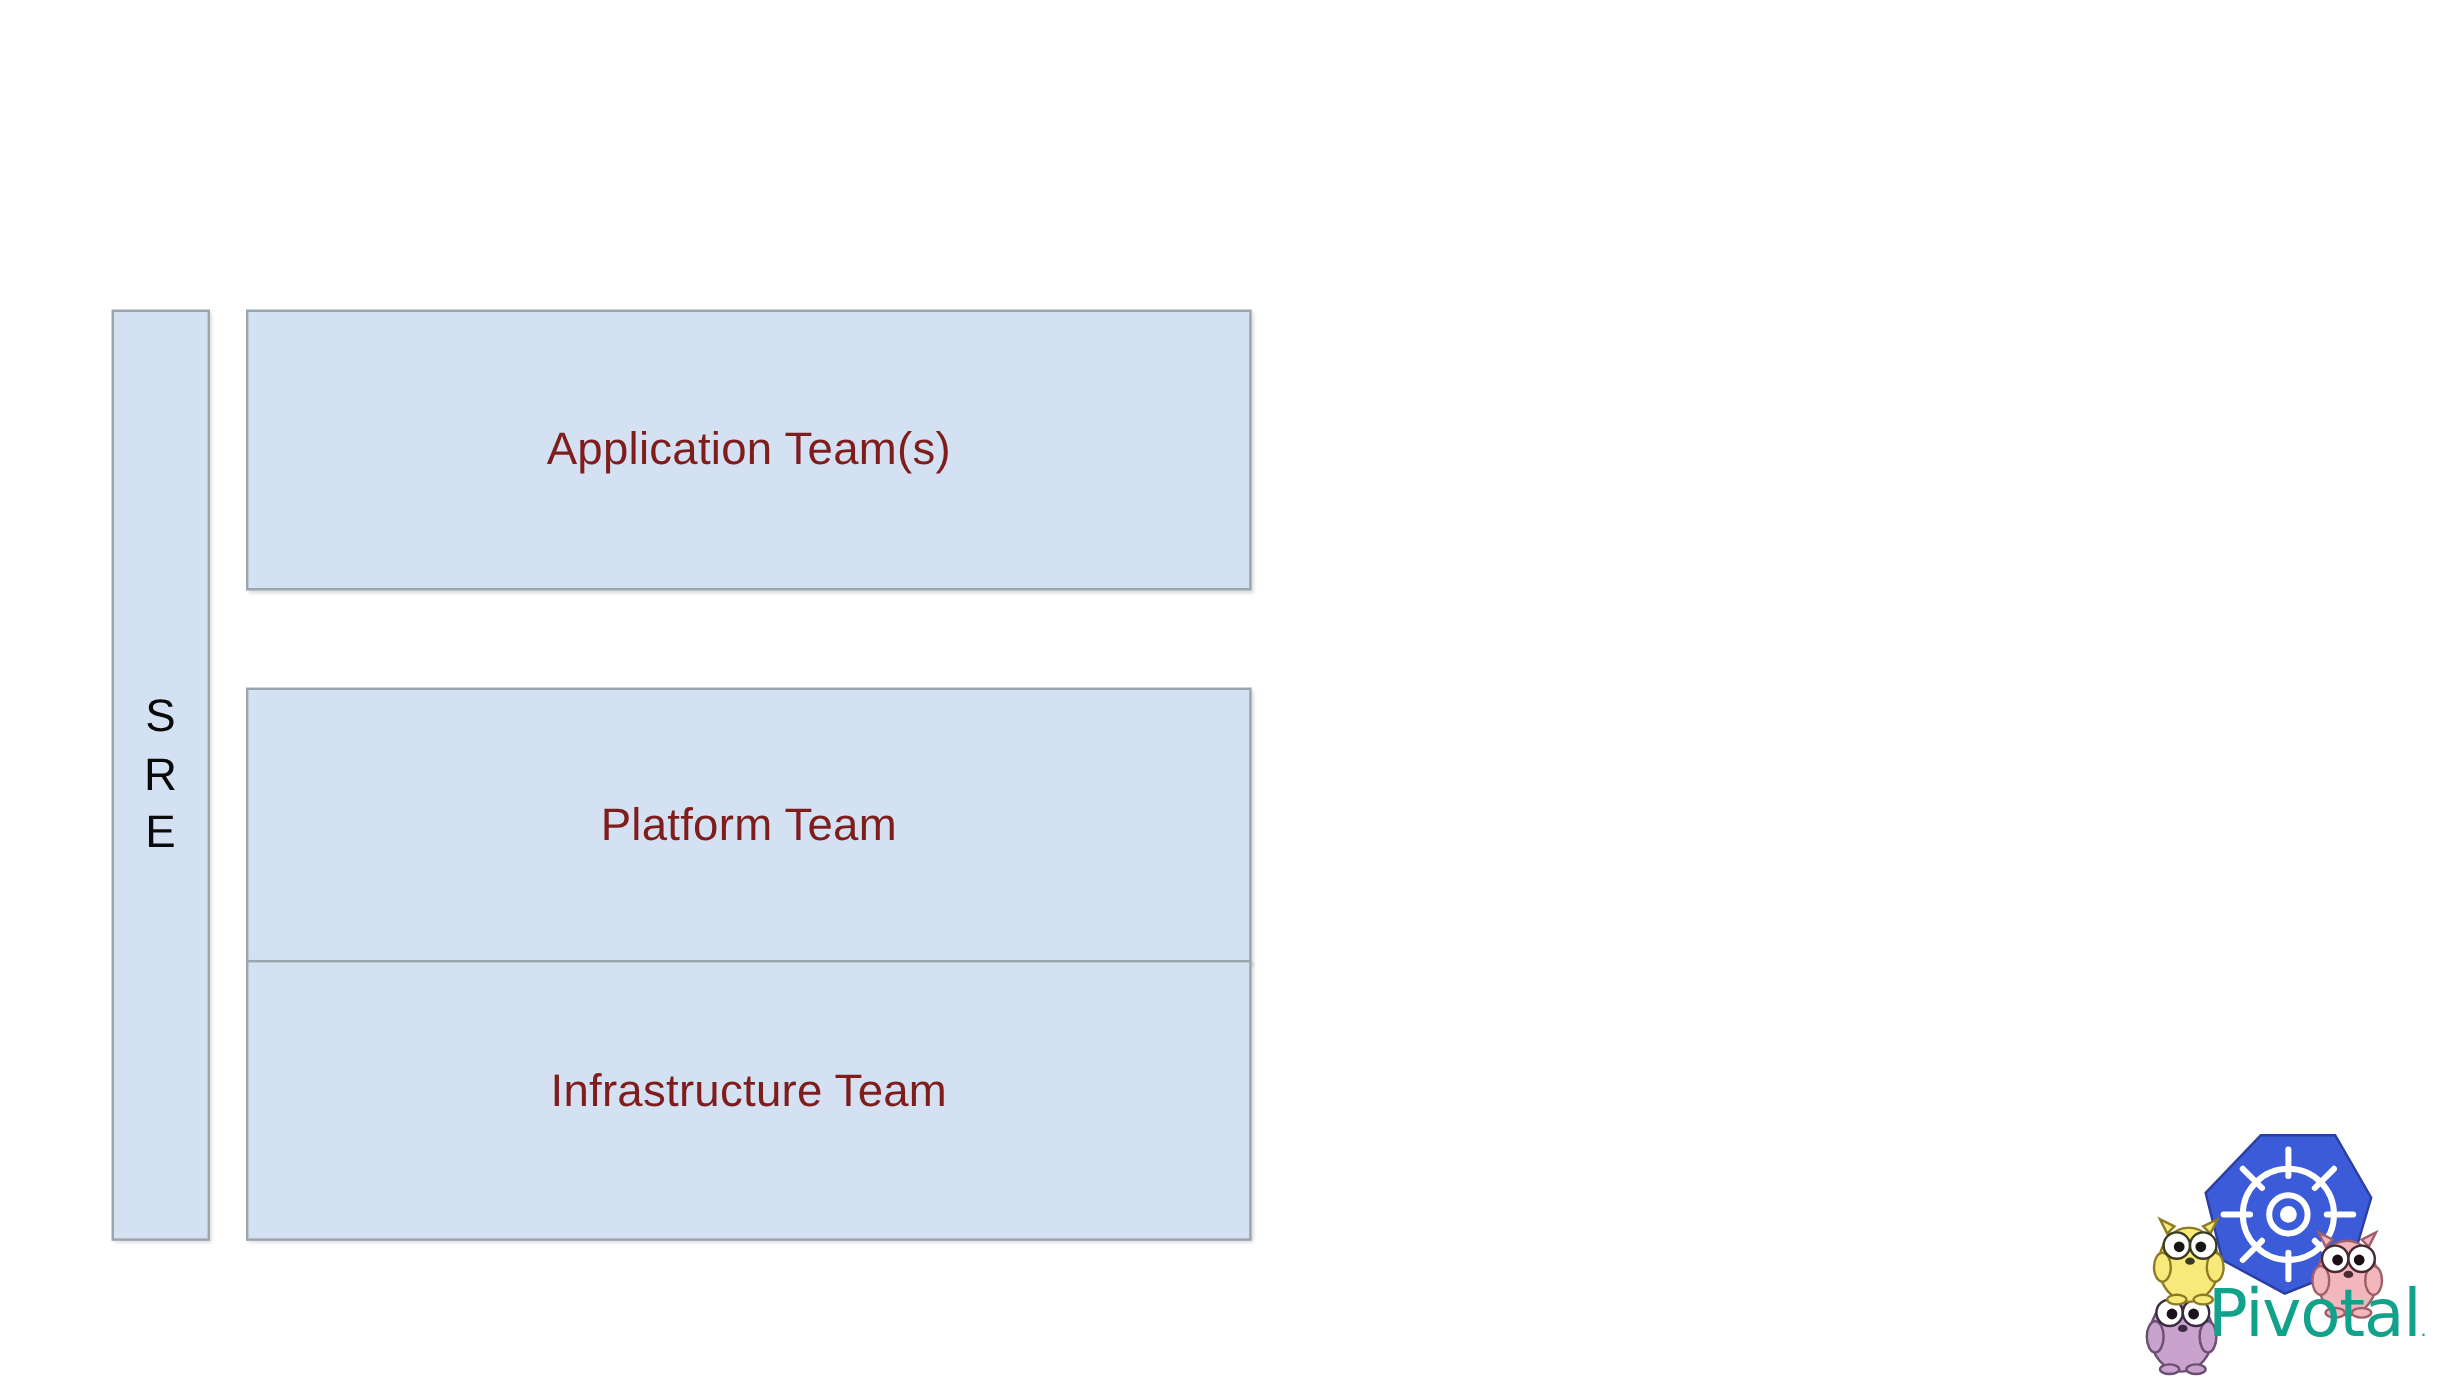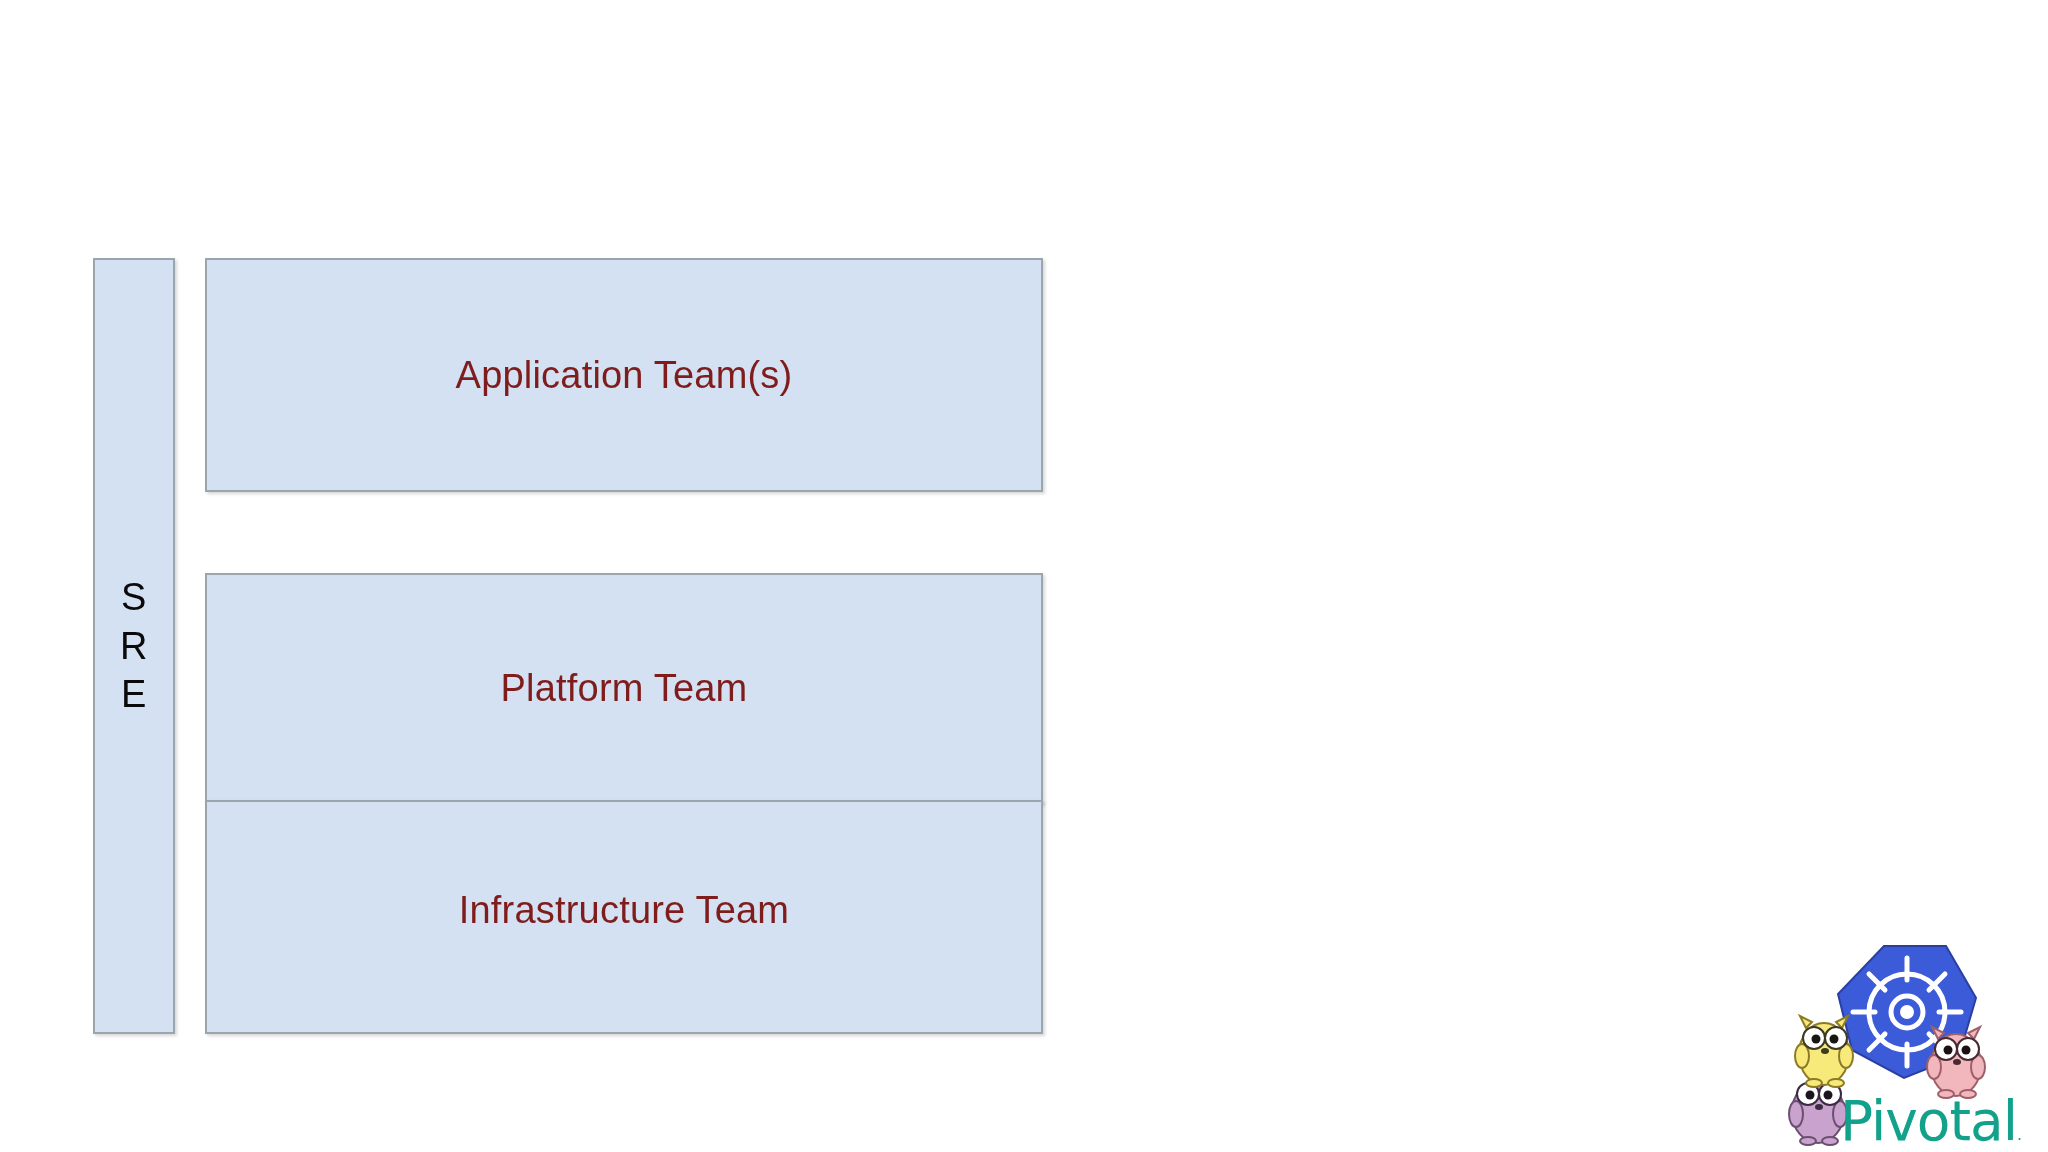--- a/index.html
+++ b/index.html
@@ -87,21 +87,21 @@
     left: 1786px;
     top: 932px;
     width: 262px;
     height: 220px;
   }
   #logo-lockup svg { display: block; }
 
   .pivotal-wordmark {
     position: absolute;
     left: 54px;
-    top: 157px;
+    top: 130px;
     font-size: 55px;
     font-weight: 500;
     color: #12a18a;
     letter-spacing: -1px;
     font-family: "DejaVu Sans", sans-serif;
   }
   .pivotal-wordmark .reg {
     font-size: 16px;
     vertical-align: baseline;
   }

